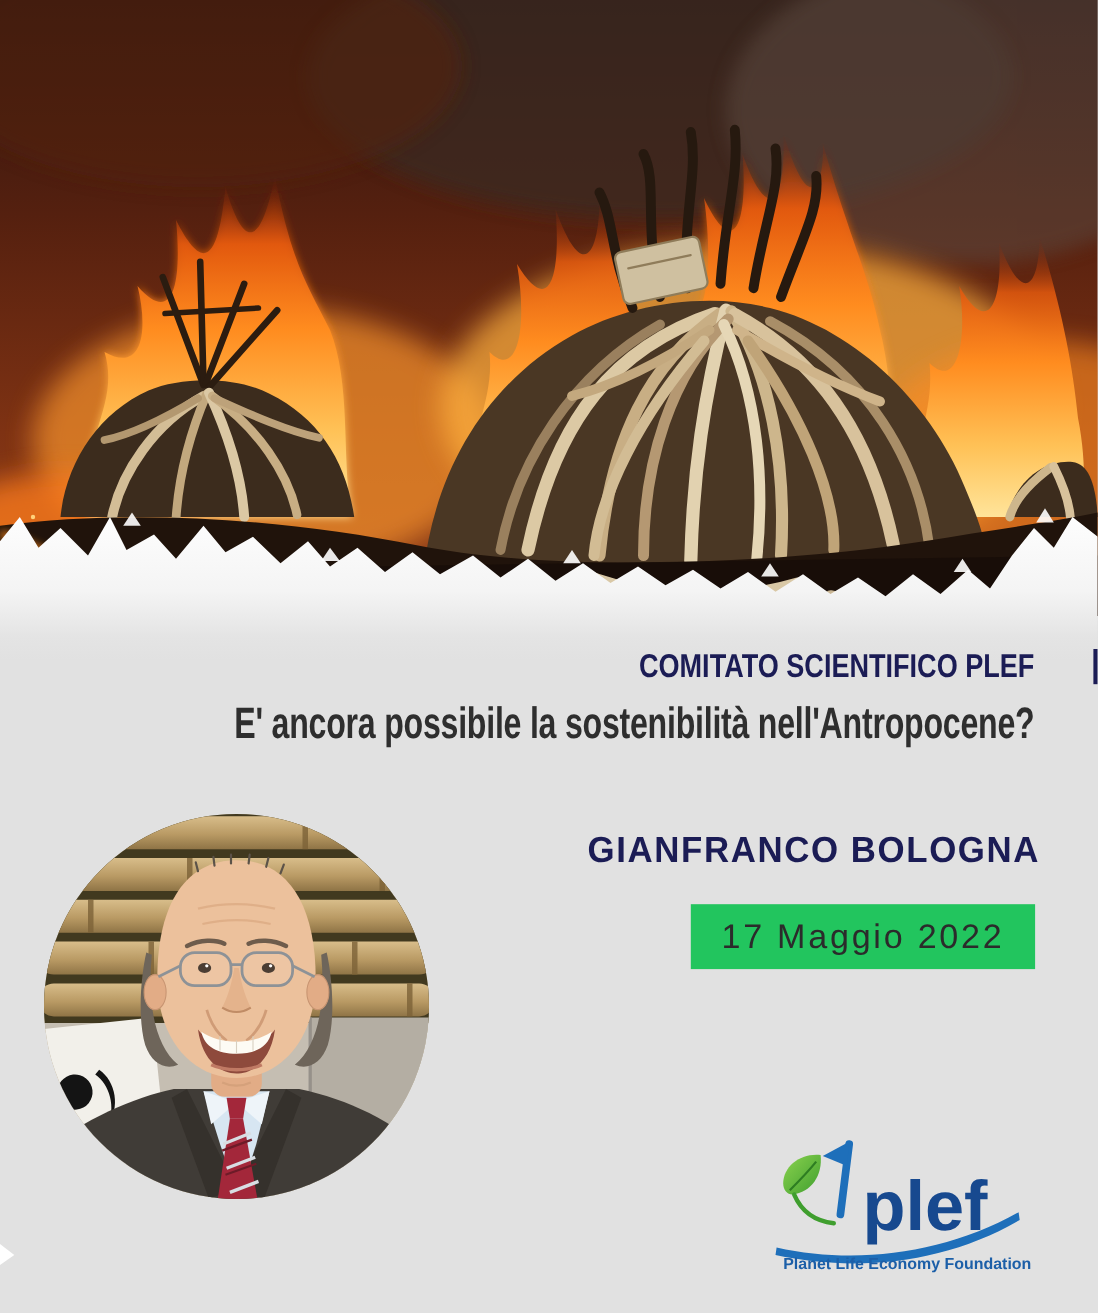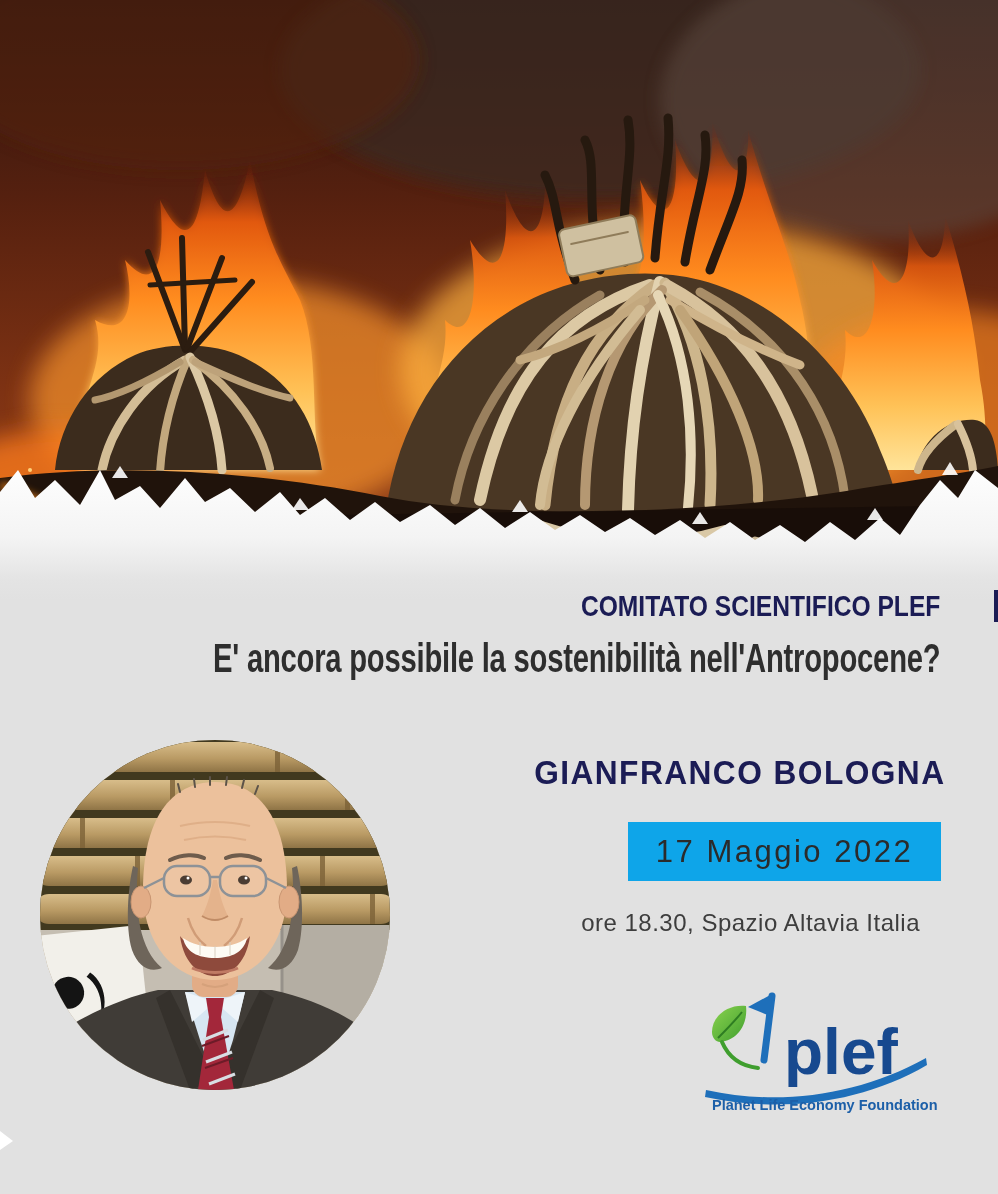--- a/index.html
+++ b/index.html
@@ -20,35 +20,35 @@
     font-size:40px;font-weight:700;color:#2e2e2e;letter-spacing:-.3px;
     transform:scaleX(.73);transform-origin:100% 50%;
   }
   .speaker{
     position:absolute;top:754px;right:53px;white-space:nowrap;
     font-size:33px;font-weight:700;color:#1b1c55;letter-spacing:1.5px;
     transform:scaleX(.96);transform-origin:100% 50%;
   }
   .date-badge{
     position:absolute;top:822px;right:57px;width:313px;height:59px;
-    box-sizing:border-box;background:#0ea5e9;color:#2b2b2b;
+    box-sizing:border-box;background:#22c55e;color:#2b2b2b;
     display:flex;align-items:center;justify-content:center;
     font-size:31px;letter-spacing:2.5px;margin-left:20px;
   }
   .venue{
     position:absolute;top:903px;right:78px;text-align:right;
     font-size:24px;line-height:40px;color:#3d3d3d;letter-spacing:.5px;
   }
   
   .portrait{
     position:absolute;left:40px;top:740px;width:350px;height:350px;
     border-radius:50%;overflow:hidden;background:#b9a77e;
   }
   
-  .logo{position:absolute;left:698px;top:988px;width:244px;height:132px;}
+  .logo{position:absolute;left:698px;top:1032px;width:244px;height:132px;}
   
   .right-sliver{position:absolute;right:0;top:590px;width:4px;height:32px;background:#1b1c55;}
   .left-wedge{
     position:absolute;left:0;top:1131px;width:0;height:0;
     border-top:10px solid transparent;border-bottom:9px solid transparent;
     border-left:13px solid #ffffff;
   }
 </style>
 </head>
 <body>
@@ -189,21 +189,20 @@
         </g>
       </g>
     </svg>
   </div>
 
   <div class="kicker">COMITATO SCIENTIFICO PLEF</div>
   <div class="title">E' ancora possibile la sostenibilità nell'Antropocene?</div>
   <div class="speaker">GIANFRANCO BOLOGNA</div>
   <div class="date-badge">17 Maggio 2022</div>
   <div class="venue">
-    <div>ore 18.30, Spazio Altavia Italia</div>
   </div>
 
   <div class="portrait">
     <svg width="350" height="350" viewBox="0 0 350 350">
       <defs>
         <linearGradient id="g-bam" x1="0" y1="0" x2="0" y2="1">
           <stop offset="0" stop-color="#d8bd8a"></stop>
             <stop offset=".55" stop-color="#b99a64"></stop>
             <stop offset="1" stop-color="#8f7446"></stop>
         </linearGradient>

